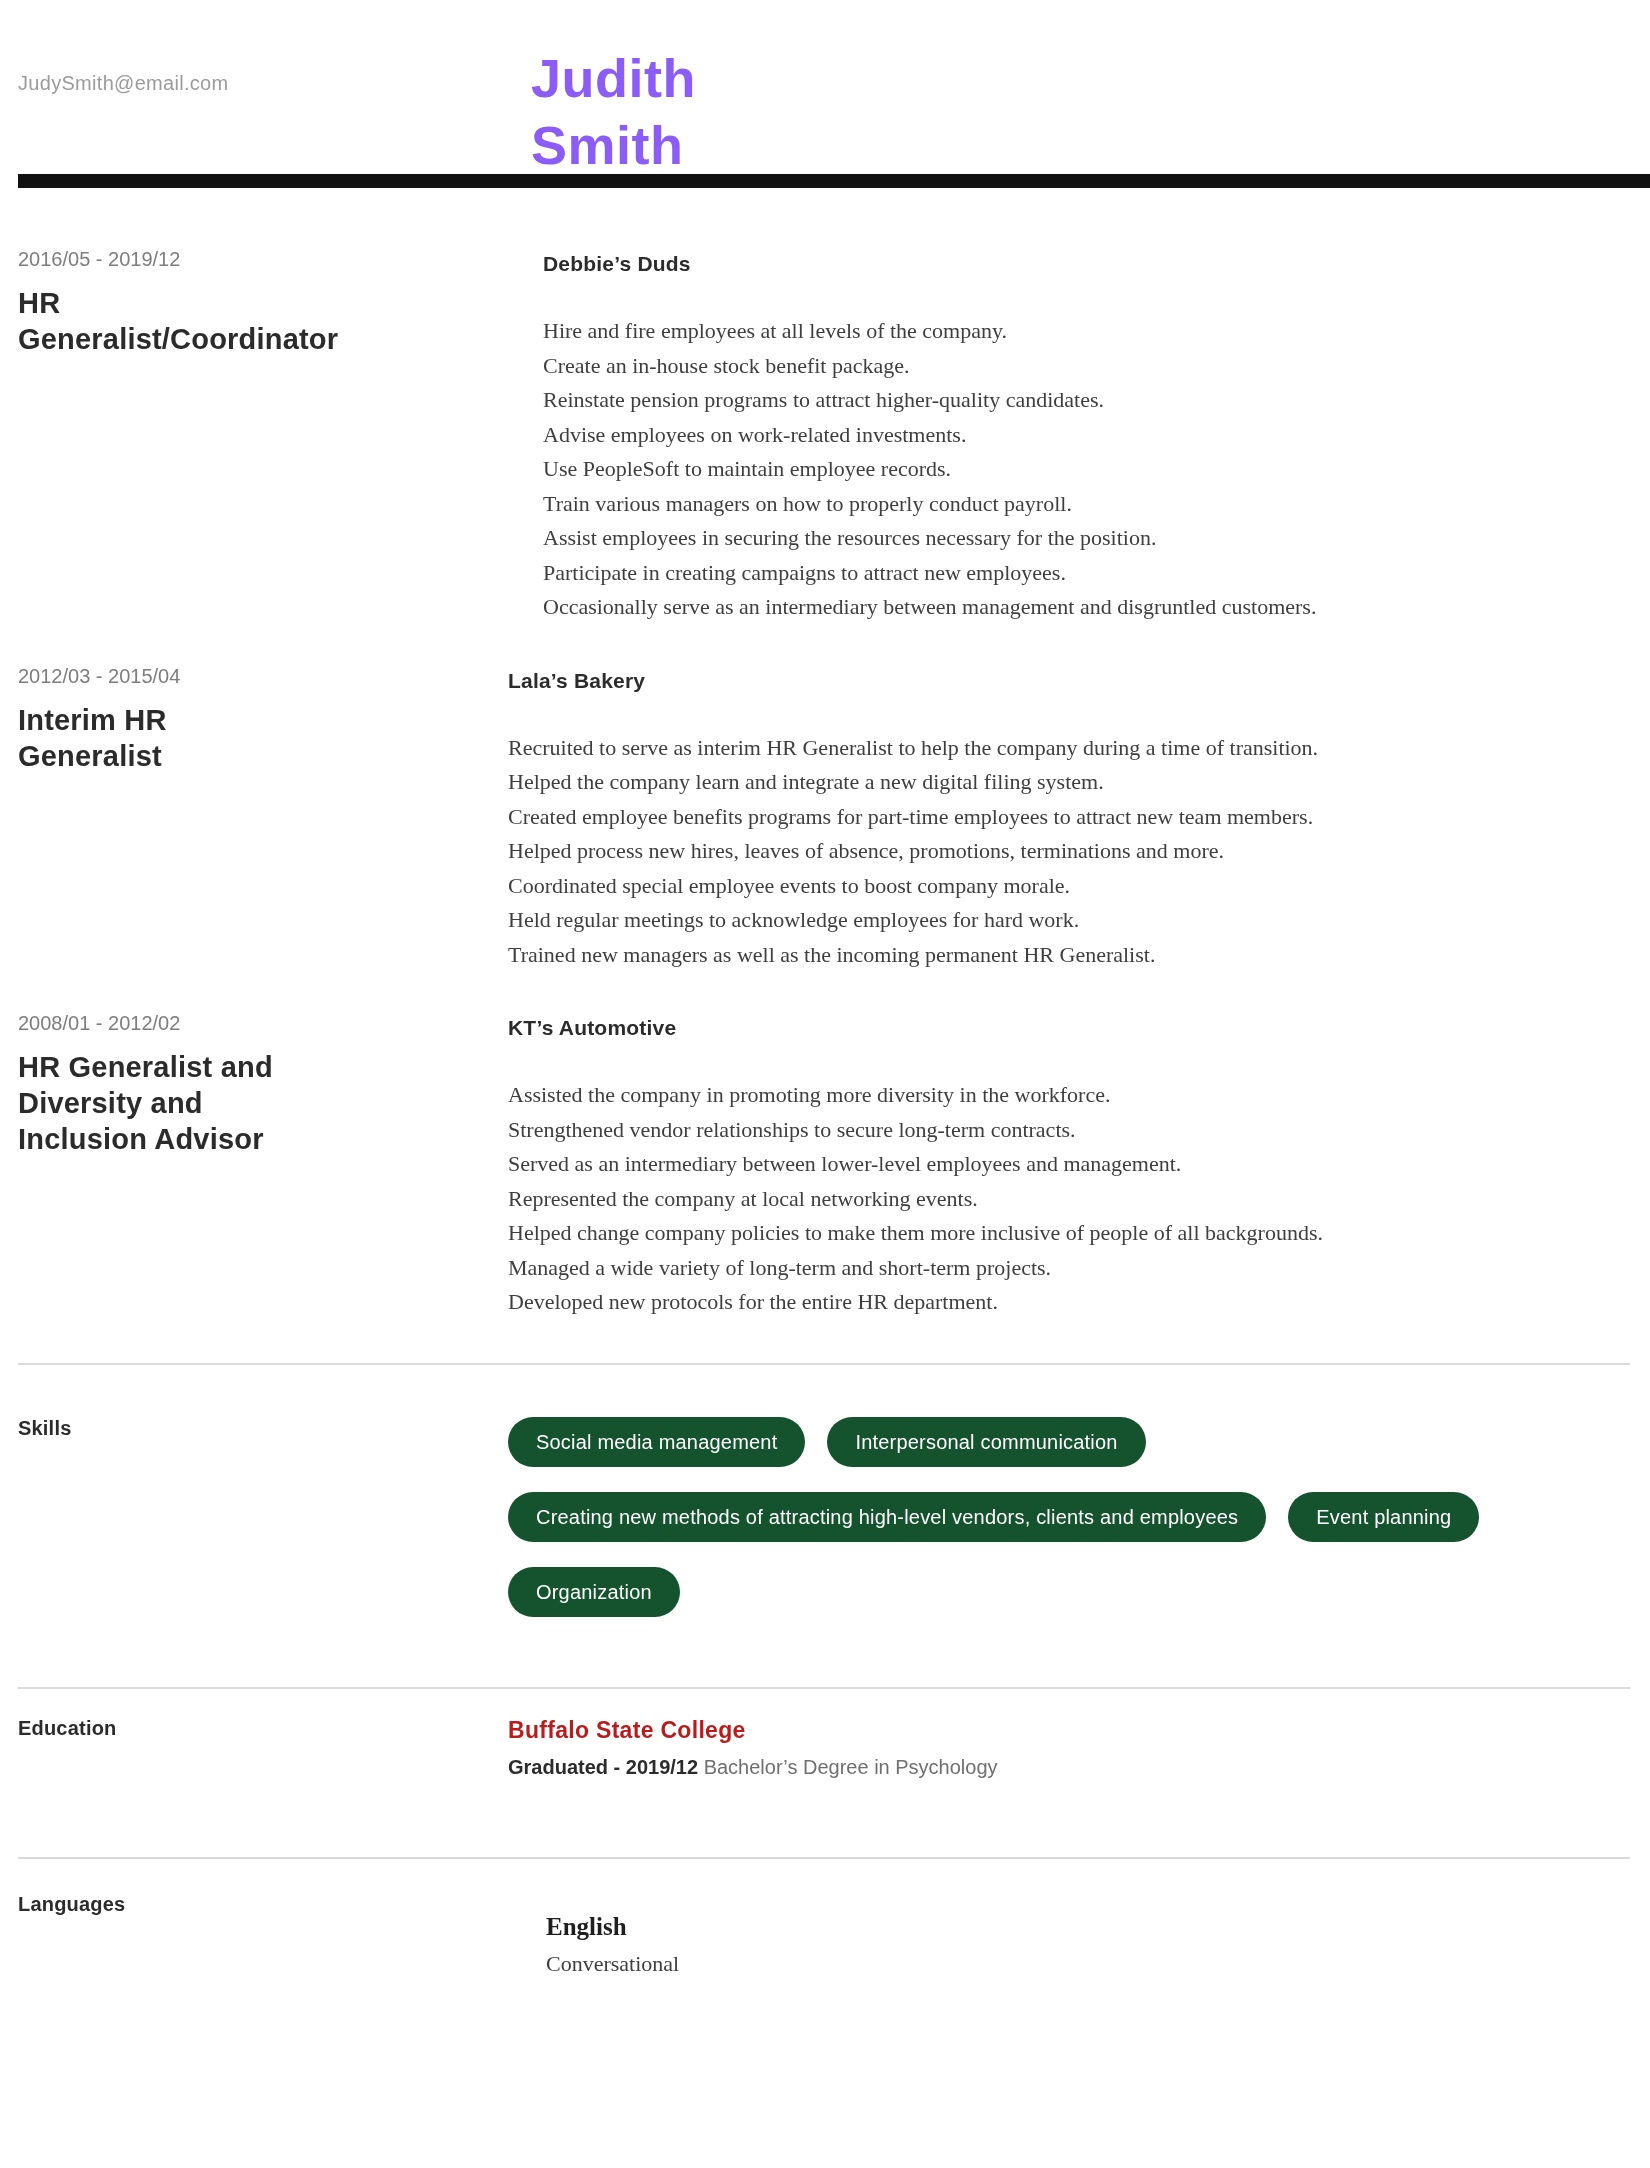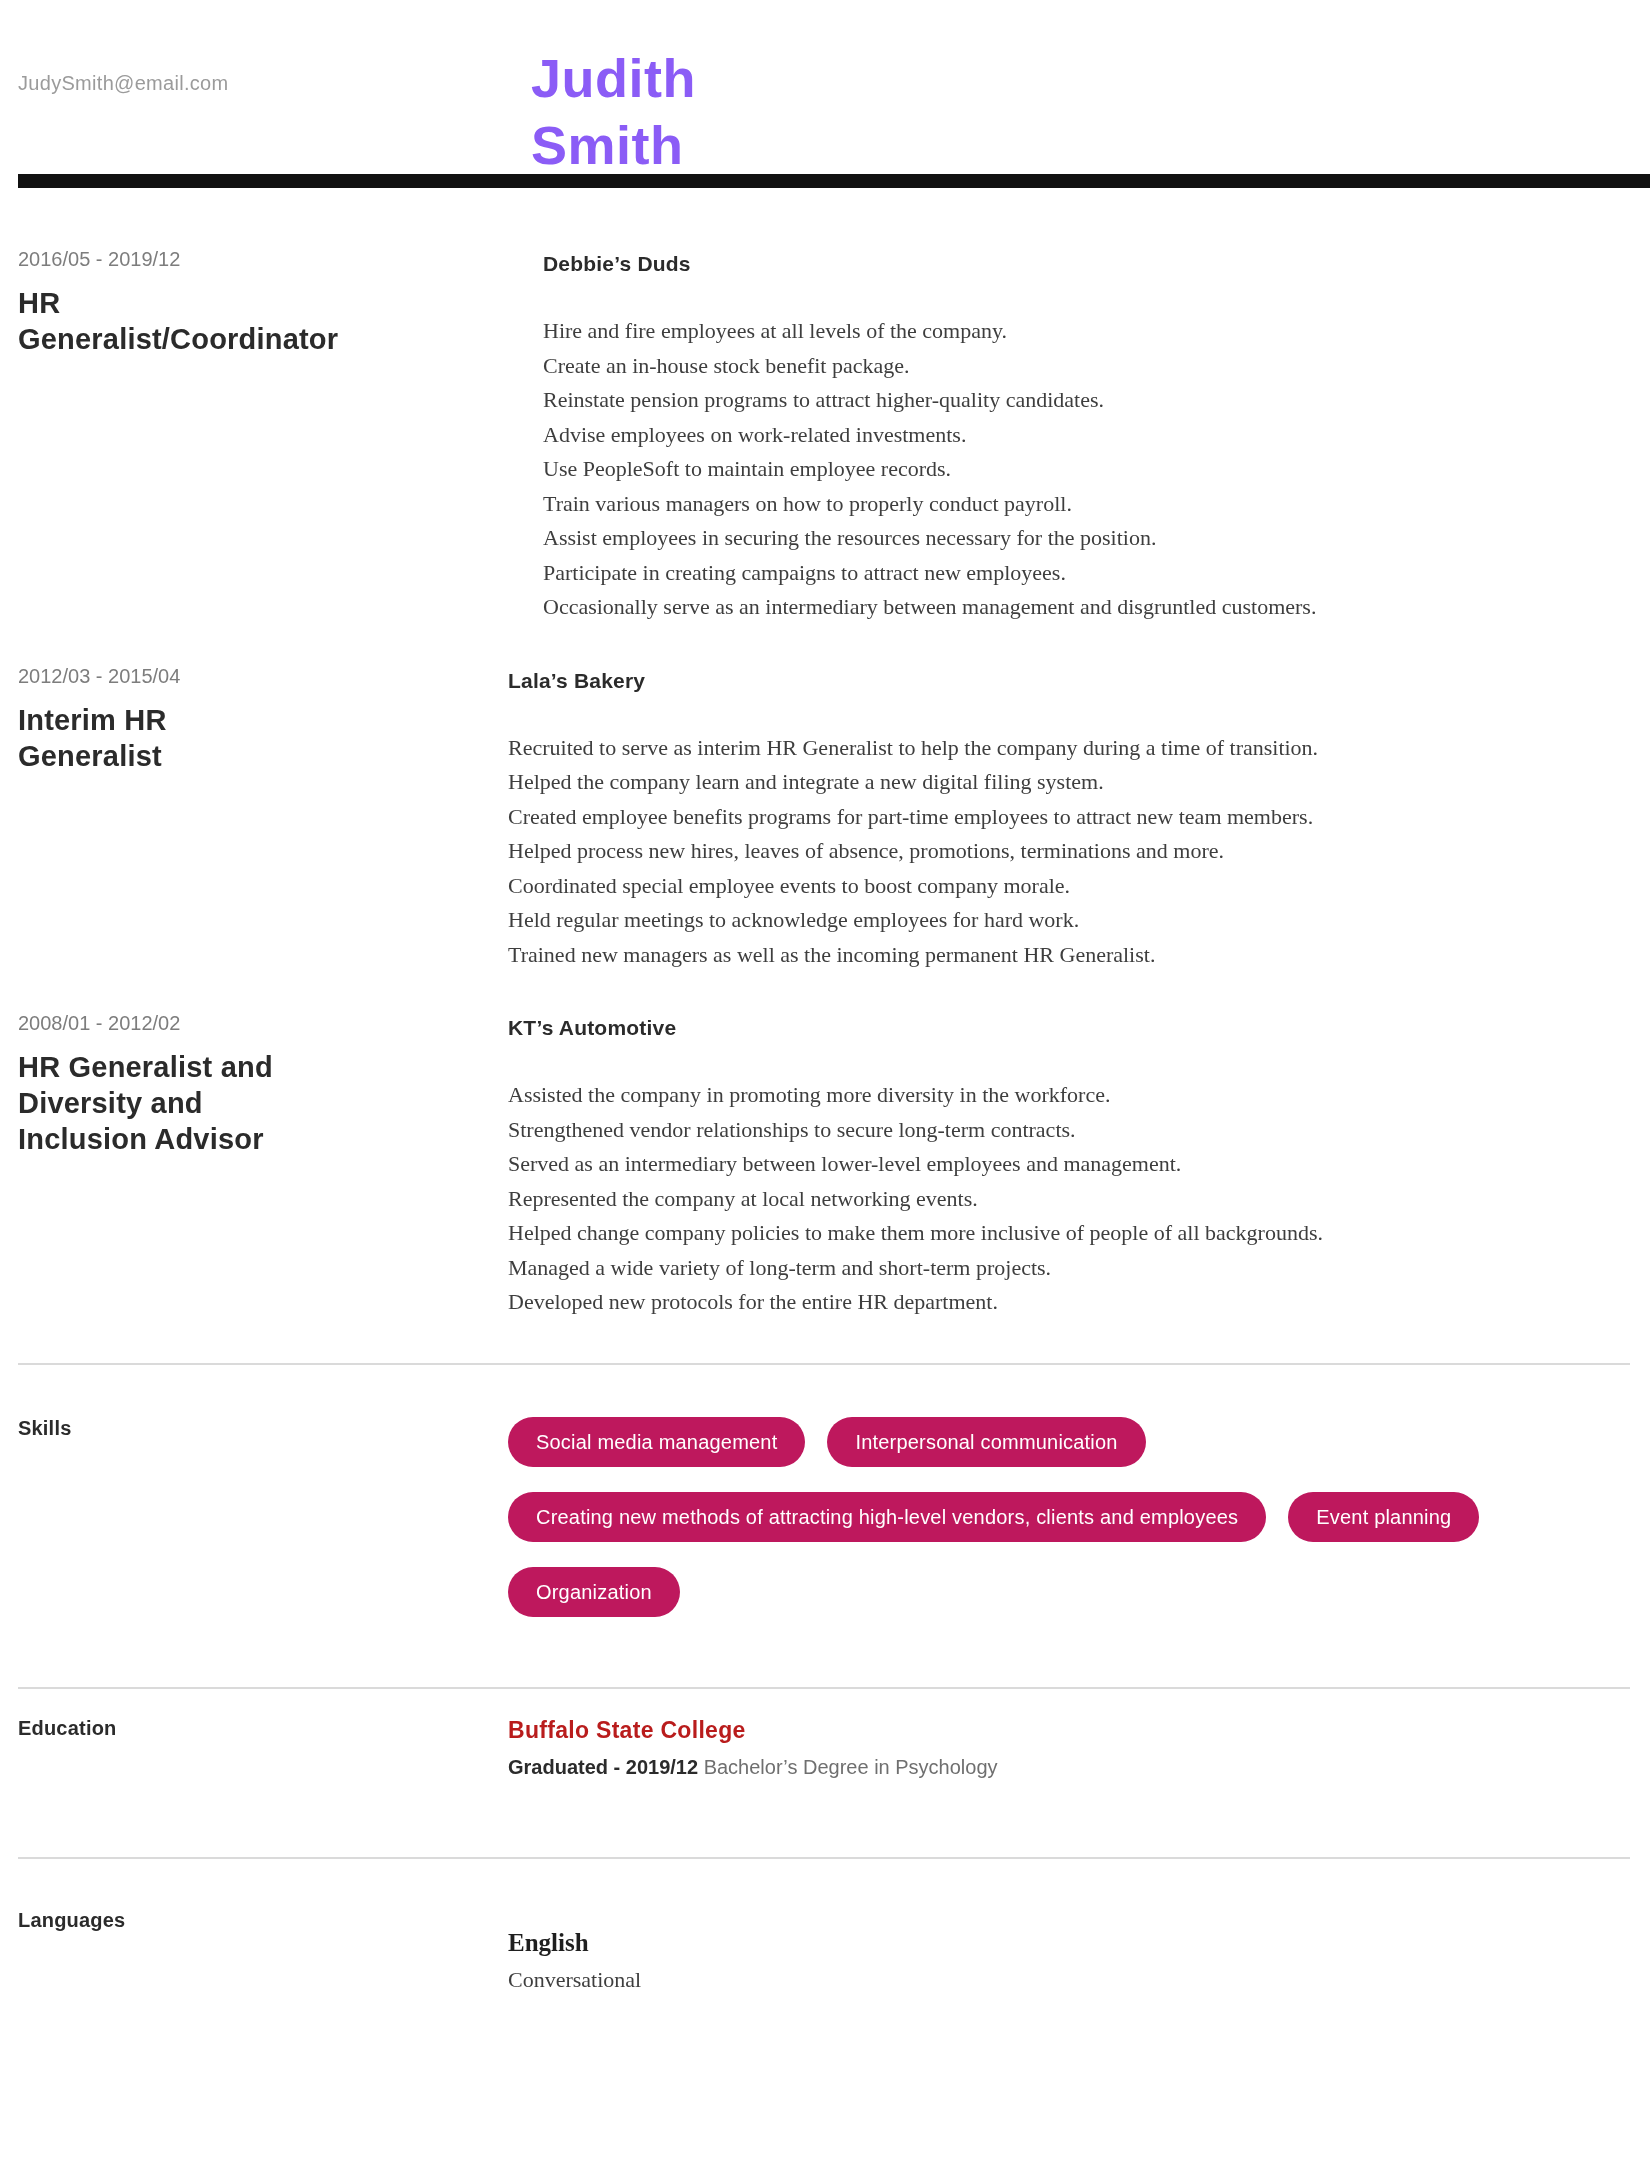--- a/index.html
+++ b/index.html
@@ -101,21 +101,21 @@
 
   
   .section.skills { padding-top: 52px; padding-bottom: 70px; }
   .pill-wrap {
     display: flex;
     flex-wrap: wrap;
     gap: 25px 22px;
     max-width: 1000px;
   }
   .pill {
-    background: #be185d;
+    background: #14532d;
     color: #ffffff;
     font-size: 20px;
     line-height: 20px;
     padding: 15px 28px;
     border-radius: 40px;
     white-space: nowrap;
     letter-spacing: 0.2px;
   }
 
   
@@ -125,21 +125,21 @@
     font-weight: 700;
     color: #b91c1c;
     margin-bottom: 12px;
     letter-spacing: 0.3px;
   }
   .grad-line { font-size: 20px; }
   .grad-date { font-weight: 700; color: #2b2b2b; }
   .degree { font-weight: 400; color: #6f6f6f; }
 
   
-  .section.languages { padding-top: 50px; padding-bottom: 60px; }
+  .section.languages { padding-top: 34px; padding-bottom: 60px; gap: 38px; }
   .lang-col { padding-top: 20px; }
   .lang-name {
     font-family: "Liberation Serif", serif;
     font-size: 25px;
     font-weight: 700;
     color: #1f1f1f;
     margin-bottom: 10px;
   }
   .lang-level {
     font-family: "Liberation Serif", serif;

